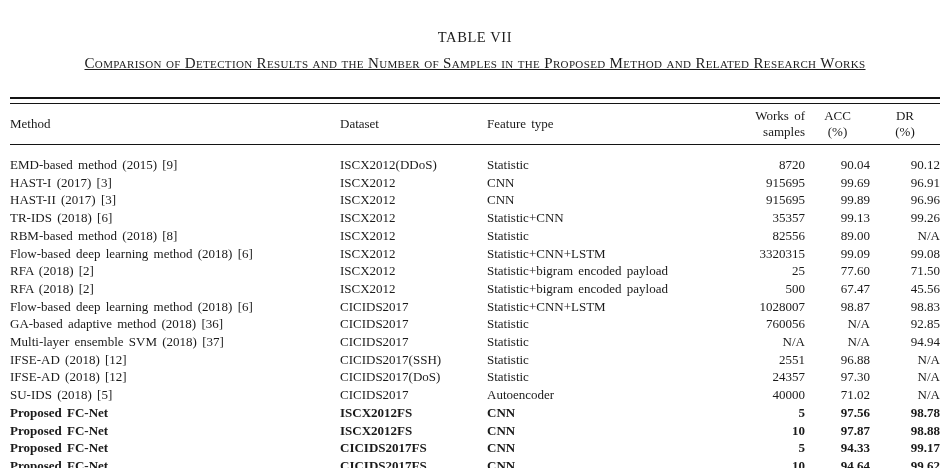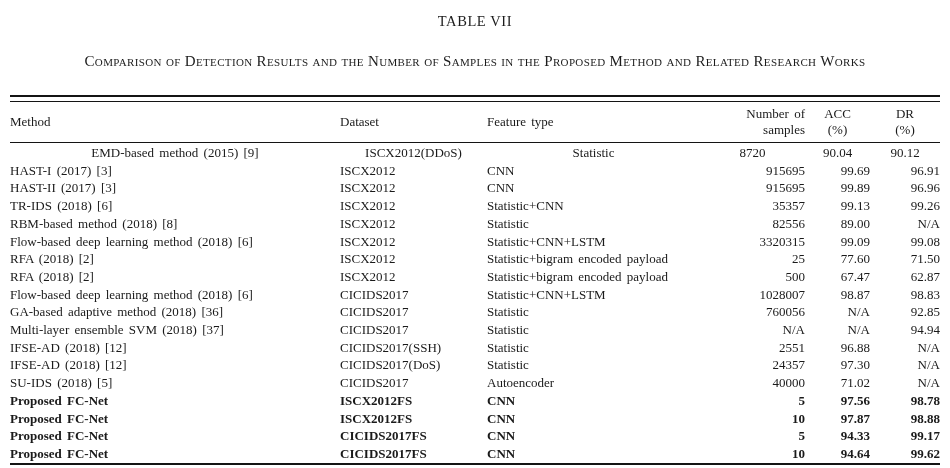--- a/index.html
+++ b/index.html
@@ -11,34 +11,35 @@
     overflow: hidden;
     font-family: "Liberation Serif", "DejaVu Serif", serif;
     color: #1a1a1a;
   }
   .page {
     width: 950px;
     height: 468px;
     position: relative;
   }
   .table-title {
-    margin-top: 13px;
+    margin-top: 29px;
     text-align: center;
     font-size: 14.5px;
     letter-spacing: 0.6px;
     color: #1c1c1c;
   }
   .table-caption {
-    margin-top: 23px;
+    margin-top: 9px;
     text-align: center;
     font-variant: small-caps;
     font-size: 15px;
     letter-spacing: 0.35px;
     color: #1c1c1c;
     white-space: nowrap;
+    text-decoration: underline;
   }
   .tablewrap {
     margin: 25px 10px 0 10px;
     width: 930px;
   }
   .toprule {
     height: 4px;
     border-top: 2px solid #141414;
     border-bottom: 1px solid #141414;
   }
@@ -79,21 +80,21 @@
   thead th {
     border-bottom: 1.5px solid #141414;
     vertical-align: middle;
     height: 40px;
     line-height: 16.5px;
   }
   tbody td {
     line-height: 17.7px;
     height: 17.7px;
   }
-  tbody tr:first-child td { padding-top: 1px; text-align: center; }
+  tbody tr:first-child td { padding-top: 11px; }
   tbody tr.bold td { font-weight: bold; }
 </style>
 </head>
 <body>
 
 <div class="page">
 
   <div class="table-title">TABLE VII</div>
 
   <div class="table-caption">Comparison of Detection Results and the Number of Samples in the Proposed Method and Related Research Works</div>
@@ -115,21 +116,21 @@
           <th class="c0">
             <span>Method</span>
           </th>
           <th class="c1">
             <span>Dataset</span>
           </th>
           <th class="c2">
             <span>Feature type</span>
           </th>
           <th class="c3">
-            <div>Number of</div>
+            <div>Works of</div>
             <div>samples</div>
           </th>
           <th class="c4">
             <div>ACC</div>
             <div>(%)</div>
           </th>
           <th class="c5">
             <div>DR</div>
             <div>(%)</div>
           </th>
@@ -191,21 +192,21 @@
             <td class="c3">25</td>
             <td class="c4">77.60</td>
             <td class="c5">71.50</td>
           </tr>
           <tr>
             <td class="c0">RFA (2018) [2]</td>
             <td class="c1">ISCX2012</td>
             <td class="c2">Statistic+bigram encoded payload</td>
             <td class="c3">500</td>
             <td class="c4">67.47</td>
-            <td class="c5">62.87</td>
+            <td class="c5">45.56</td>
           </tr>
           <tr>
             <td class="c0">Flow-based deep learning method (2018) [6]</td>
             <td class="c1">CICIDS2017</td>
             <td class="c2">Statistic+CNN+LSTM</td>
             <td class="c3">1028007</td>
             <td class="c4">98.87</td>
             <td class="c5">98.83</td>
           </tr>
           <tr>

